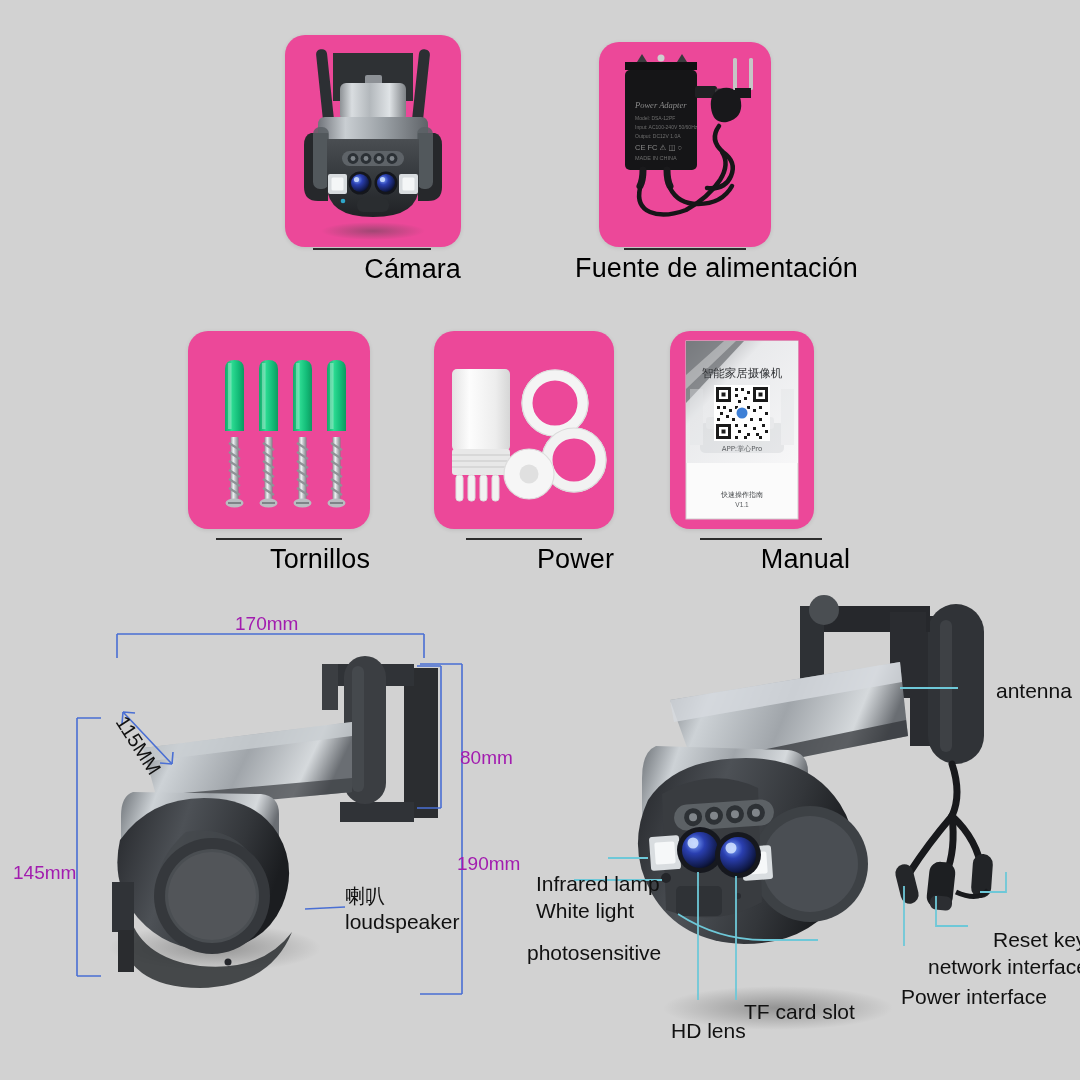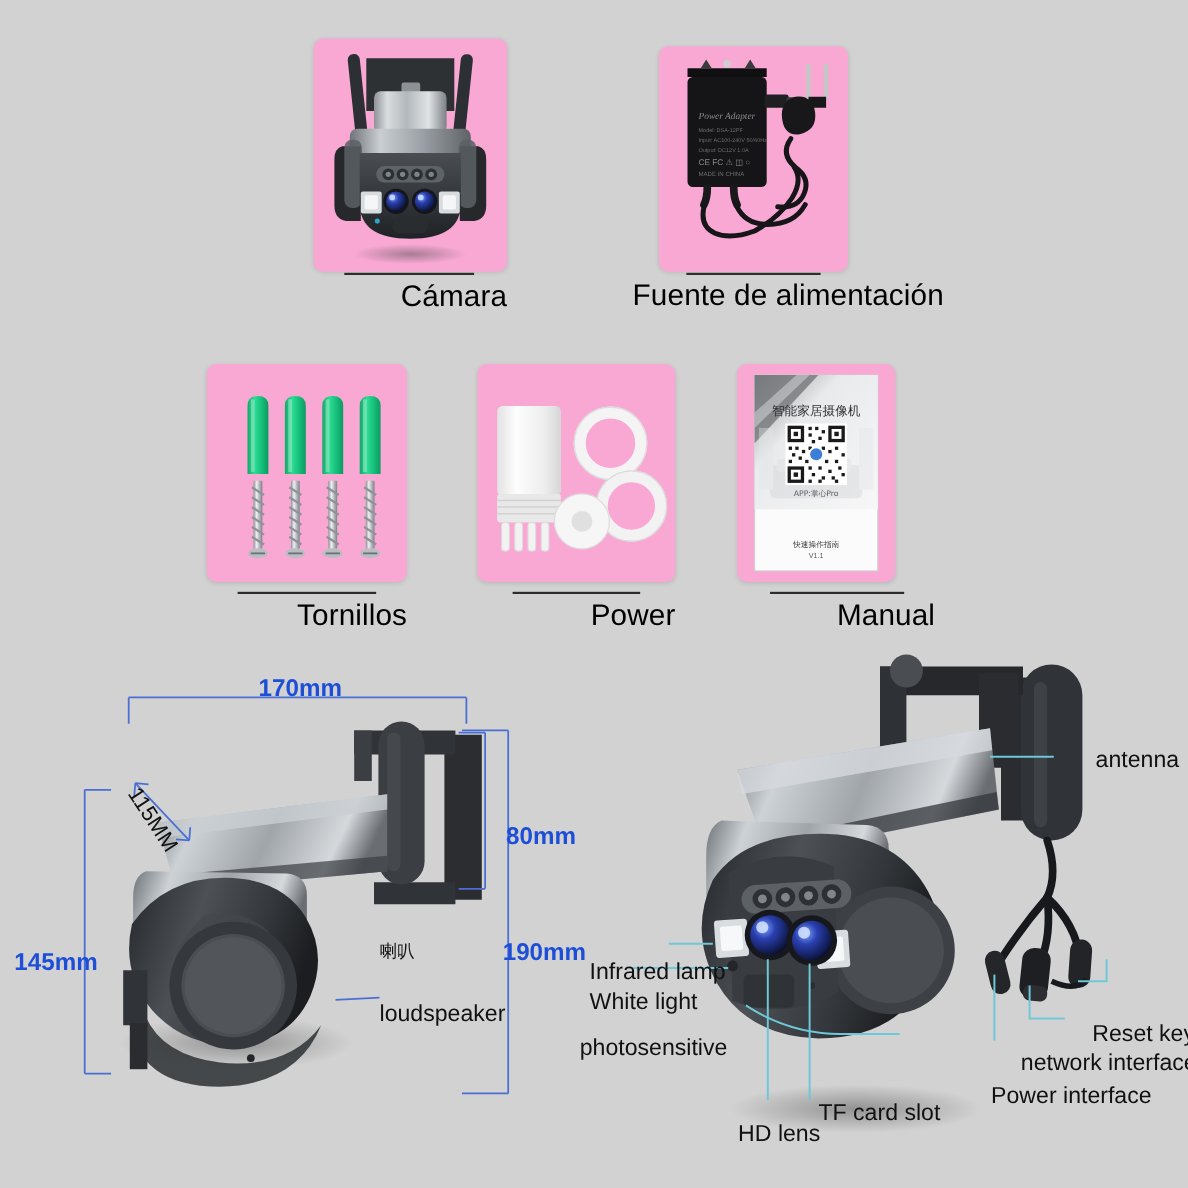--- a/index.html
+++ b/index.html
@@ -10,22 +10,22 @@
     font-family:"Liberation Sans","DejaVu Sans",sans-serif;
     color:#1a1a1a;
     overflow:hidden;
     position:relative;
   }
   .stage{position:relative;width:1080px;height:1080px;}
 
   
   .card{
     position:absolute;
-    background:#f9a8d4;
-    border-radius:9px;
+    background:#ec4899;
+    border-radius:20px;
     box-shadow:0 1px 4px rgba(0,0,0,.10);
     display:flex;align-items:center;justify-content:center;
     overflow:hidden;
   }
   .card-label{
     position:absolute;
     text-align:right;
     font-size:27px;
     color:#000000;
     white-space:nowrap;
@@ -35,21 +35,21 @@
     position:absolute;
     height:2px;background:#2d2d2d;
   }
 
   
   .art{display:block;}
 
   
   .dim{
     position:absolute;
-    font-size:22px;color:#1d4ed8;white-space:nowrap;font-weight:bold;
+    font-size:19px;color:#a21caf;white-space:nowrap;
   }
   .callout{
     position:absolute;
     font-size:21px;color:#111;white-space:nowrap;
     line-height:1.18;
   }
   .callout.cn{font-family:"DejaVu Sans",sans-serif;}
   .rot115{
     position:absolute;
     font-size:20px;color:#111;white-space:nowrap;
@@ -436,21 +436,21 @@
       <path d="M305 313 L345 311" stroke="#4a6fd4"></path>
     </g>
   </svg>
 
   <div class="dim" style="left:235px;top:613px;">170mm</div>
   <div class="rot115" style="left:130px;top:712px;">115MM</div>
   <div class="dim" style="left:460px;top:747px;">80mm</div>
   <div class="dim" style="left:457px;top:853px;text-align:right;">190mm</div>
   <div class="dim" style="left:13px;top:862px;">145mm</div>
 
-  <div class="callout cn" style="left:345px;top:856px;font-size:16px;">喇叭</div>
+  <div class="callout cn" style="left:345px;top:885px;font-size:20px;">喇叭</div>
   <div class="callout" style="left:345px;top:910px;">loudspeaker</div>
 
   <svg style="position:absolute;left:528px;top:596px;" width="552" height="484" viewBox="0 0 552 484">
 
     <g>
       <ellipse cx="250" cy="412" rx="115" ry="22" fill="url(#gShadow)"></ellipse>
 
       <path d="M382 20 h58 v130 h-58 Z" fill="#2a2c30"></path>
 
       <rect x="400" y="8" width="56" height="160" rx="28" fill="#303337"></rect>

